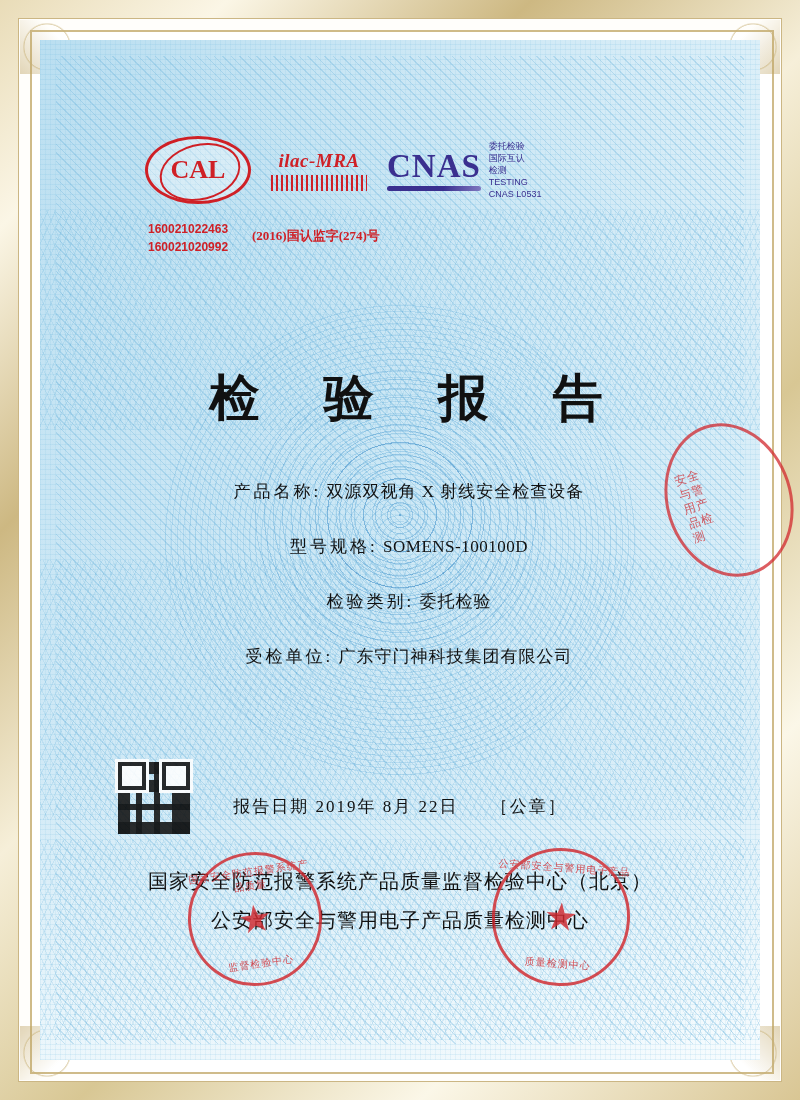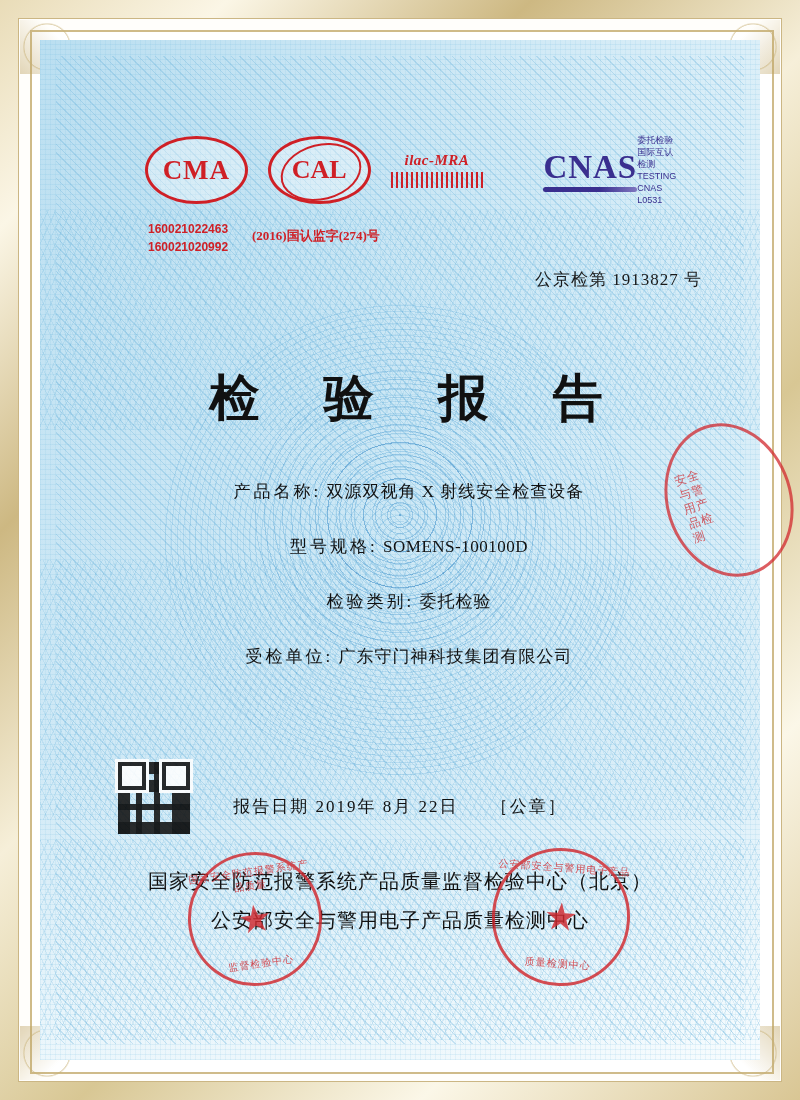--- a/index.html
+++ b/index.html
@@ -137,30 +137,30 @@
     border: 2px solid #cf2026;
     border-radius: 50%;
     transform: rotate(-14deg);
   }
   .logo-ilac {
     width: 96px;
     text-align: center;
     color: #cf2026;
     font-weight: bold;
   }
-  .logo-ilac .ilac-text { font-size: 15px; font-style: italic; letter-spacing: 0.5px; }
+  .logo-ilac .ilac-text { font-size: 19px; font-style: italic; letter-spacing: 0.5px; }
   .logo-ilac .ilac-bars {
     margin-top: 3px;
     height: 16px;
     background: repeating-linear-gradient(90deg, #cf2026 0px, #cf2026 2px, rgba(255,255,255,0) 2px, rgba(255,255,255,0) 5px);
   }
   .logo-cnas {
     display: flex;
     align-items: center;
-    margin-left: 40px;
+    gap: 8px;
   }
   .cnas-mark {
     color: #3a2f8f;
     font-weight: bold;
     font-size: 33px;
     letter-spacing: 1px;
     position: relative;
     padding-bottom: 6px;
   }
   .cnas-mark::after {
@@ -363,23 +363,20 @@
     <div class="wave-band w3"></div>
     <div class="rosette r1"></div>
     <div class="rosette r2"></div>
     <div class="rosette r3"></div>
     <div class="guilloche-border"></div>
   </div>
 
   <div class="content">
 
     <div class="logo-row">
-      <div class="logo-cma">
-        <span>CMA</span>
-      </div>
       <div class="logo-cal">
         <span class="ring"></span>
         <span>CAL</span>
       </div>
       <div class="logo-ilac">
         <div class="ilac-text">ilac-MRA</div>
         <div class="ilac-bars"></div>
       </div>
       <div class="logo-cnas">
         <div class="cnas-mark">CNAS</div>
@@ -392,21 +389,20 @@
         </div>
       </div>
     </div>
 
     <div class="cert-codes">
       <div>160021022463</div>
       <div>160021020992</div>
     </div>
     <div class="cert-code-right">(2016)国认监字(274)号</div>
 
-    <div class="report-no">公京检第 1913827 号</div>
 
     <div class="title">检 验 报 告</div>
 
     <div class="fields">
       <div class="field-line">
         <span class="lbl">产品名称:</span>
         <span class="val">双源双视角 X 射线安全检查设备</span>
       </div>
       <div class="field-line">
         <span class="lbl">型号规格:</span>

